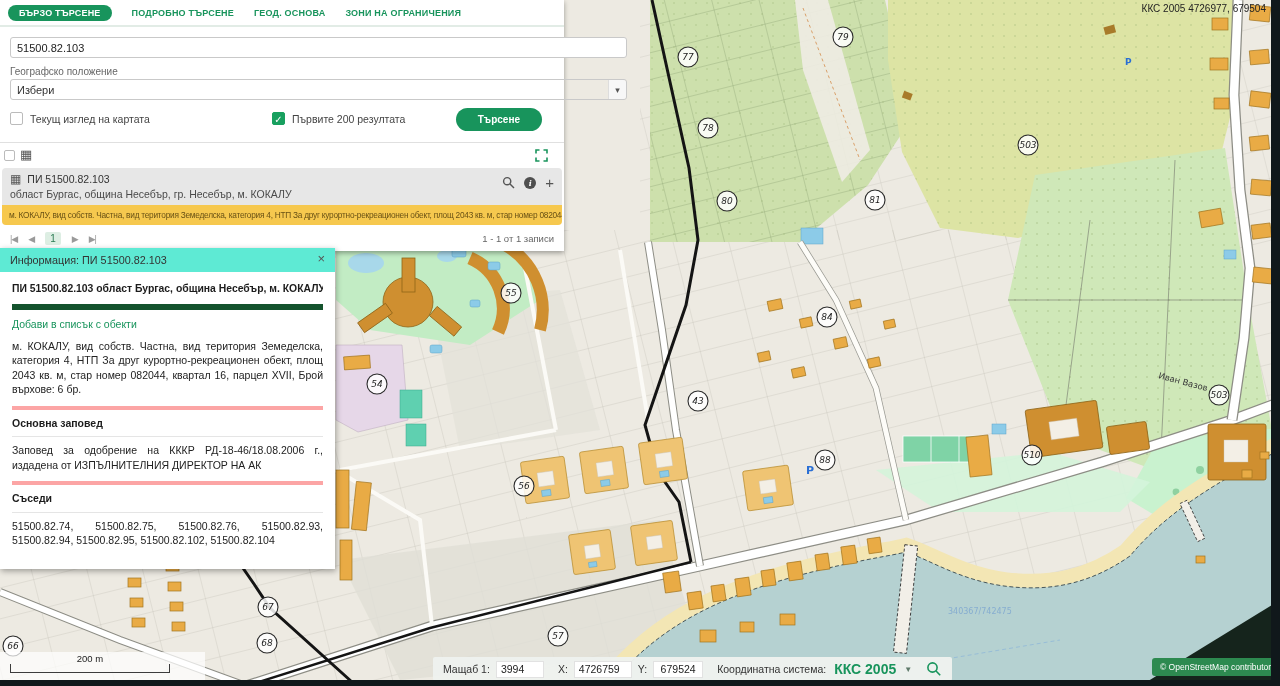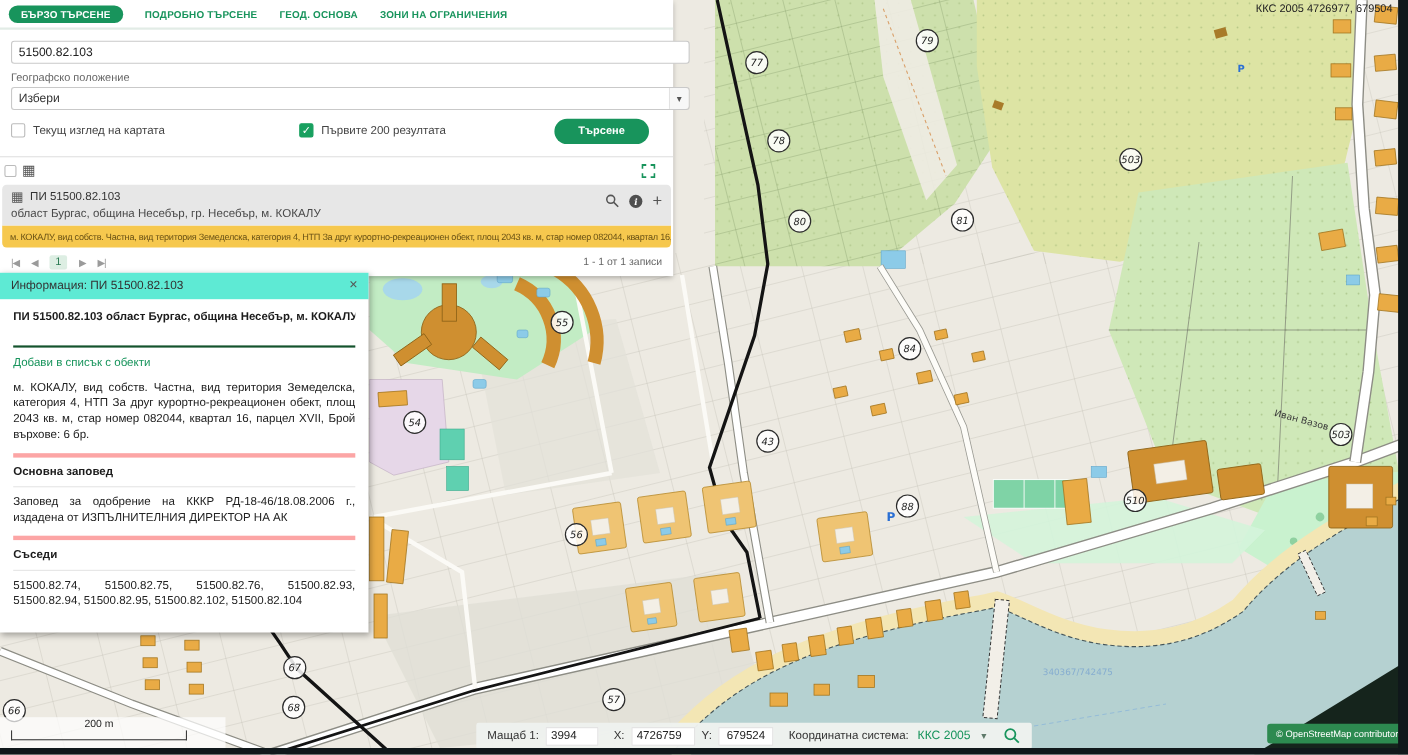--- a/index.html
+++ b/index.html
@@ -10,21 +10,21 @@
 
   
   #map-svg{position:absolute;left:0;top:0;}
   .b{fill:#e9ab45;stroke:#a2751f;stroke-width:.7}
   .bd{fill:#cf8f30;stroke:#8f6418;stroke-width:.8}
   .bl2{fill:#efc473;stroke:#b68a2c;stroke-width:.7}
   .pool{fill:#8ccbe8;stroke:#5ba3c9;stroke-width:.5}
   .court{fill:#f3efe6;stroke:#c9c2b2;stroke-width:.4}
 
   
-  .search-panel{position:absolute;left:0;top:0;width:612px;background:#fff;
+  .search-panel{position:absolute;left:0;top:0;width:564px;background:#fff;
     box-shadow:0 2px 5px rgba(0,0,0,.35);font-size:11px;color:#333;padding-bottom:4px;}
   .tabbar{display:flex;align-items:center;gap:20px;padding:5px 10px 4px 8px;border-bottom:2px solid #e2ece6;}
   .tab{color:#18945c;font-weight:bold;font-size:9px;letter-spacing:.2px;cursor:pointer;white-space:nowrap;}
   .tab.active{background:#18945c;color:#fff;border-radius:10px;padding:3px 11px;}
   .srch-input{display:block;margin:10px 20px 0 10px;width:617px;height:21px;border:1px solid #c9c9c9;
     border-radius:3px;font-size:11px;padding:0 6px;color:#222;font-family:inherit;}
   .geo-label{margin:8px 10px 2px;color:#666;font-size:10px;}
   .geo-select{position:relative;margin:2px 20px 0 10px;width:617px;height:21px;border:1px solid #c9c9c9;
     border-radius:3px;display:flex;align-items:center;padding:0 6px;color:#333;cursor:pointer;}
   .geo-caret{position:absolute;right:0;top:0;width:18px;height:100%;border-left:1px solid #ddd;
@@ -55,36 +55,36 @@
   .pg-page{background:#ddeee3;color:#2a7a52;padding:1px 5px;border-radius:2px;font-size:10px;cursor:pointer;}
   .pg-summary{margin-left:auto;color:#666;font-size:9.5px;}
 
   
   .info-panel{position:absolute;left:0;top:248px;width:335px;background:#fff;
     box-shadow:1px 2px 6px rgba(0,0,0,.35);font-size:10.5px;color:#222;}
   .info-head{display:flex;background:#5eead4;padding:6px 10px;font-size:10.8px;color:#333;}
   .info-close{margin-left:auto;color:#555;font-size:13px;line-height:10px;cursor:pointer;}
   .info-body{padding:10px 12px 12px;line-height:1.38;}
   .info-title{font-weight:bold;font-size:10.4px;white-space:nowrap;overflow:hidden;
-    border-bottom:2px solid #14532d;padding-bottom:18px;margin-bottom:7px;color:#1c1c1c;}
+    border-bottom:6px solid #14532d;padding-bottom:8px;margin-bottom:7px;color:#1c1c1c;}
   .add-link{color:#18945c;display:block;margin:2px 0 7px;cursor:pointer;text-decoration:none;}
   .info-desc{text-align:justify;margin:0 0 9px;}
   .sec-head{border-top:4px solid #fca5a5;font-weight:bold;padding:6px 0;color:#1c1c1c;}
   .sec-body{border-top:1px solid #e5e5e5;padding:6px 0 9px;text-align:justify;margin:0;}
 
   
   .corner-coords{position:absolute;right:14px;top:3px;font-size:10px;color:#222;}
   .scale-strip{position:absolute;left:0;top:652px;width:205px;height:29px;background:rgba(255,255,255,.72);}
   .scale-bracket{position:absolute;left:10px;top:12px;width:160px;height:9px;
     border-left:1.5px solid #3c3c3c;border-right:1.5px solid #3c3c3c;border-bottom:1.5px solid #3c3c3c;}
   .scale-label{position:absolute;left:10px;top:1px;width:160px;text-align:center;font-size:9.5px;color:#222;}
   .status-bar{position:absolute;left:433px;top:657px;height:24px;display:flex;align-items:center;gap:6px;
     background:rgba(238,242,238,.97);padding:0 10px;border-radius:2px;font-size:10.5px;color:#333;}
   .sb-input{background:#fff;border:1px solid #e2e2e2;height:17px;font-size:10.5px;padding:0 4px;color:#222;font-family:inherit;}
-  .crs-value{color:#18945c;font-weight:normal;font-size:11px;margin-left:2px;}
+  .crs-value{color:#18945c;font-weight:bold;font-size:14px;margin-left:2px;}
   .sb-caret{color:#5f7a6a;font-size:8px;margin:0 2px;}
   .osm-badge{position:absolute;left:1152px;top:658px;background:#2d8a50;color:#fff;font-size:8.5px;
     padding:4px 8px;border-radius:3px;white-space:nowrap;z-index:6;}
   .dark-corner{position:absolute;left:1140px;top:600px;width:0;height:0;z-index:5;
     border-left:140px solid transparent;border-bottom:86px solid #15241c;}
   .edge-right{position:absolute;right:0;top:0;width:9px;height:686px;background:#10181b;z-index:7;}
   .edge-bottom{position:absolute;left:0;top:680px;width:1280px;height:6px;background:#10181b;z-index:7;}
 </style>
 </head>
 <body>

